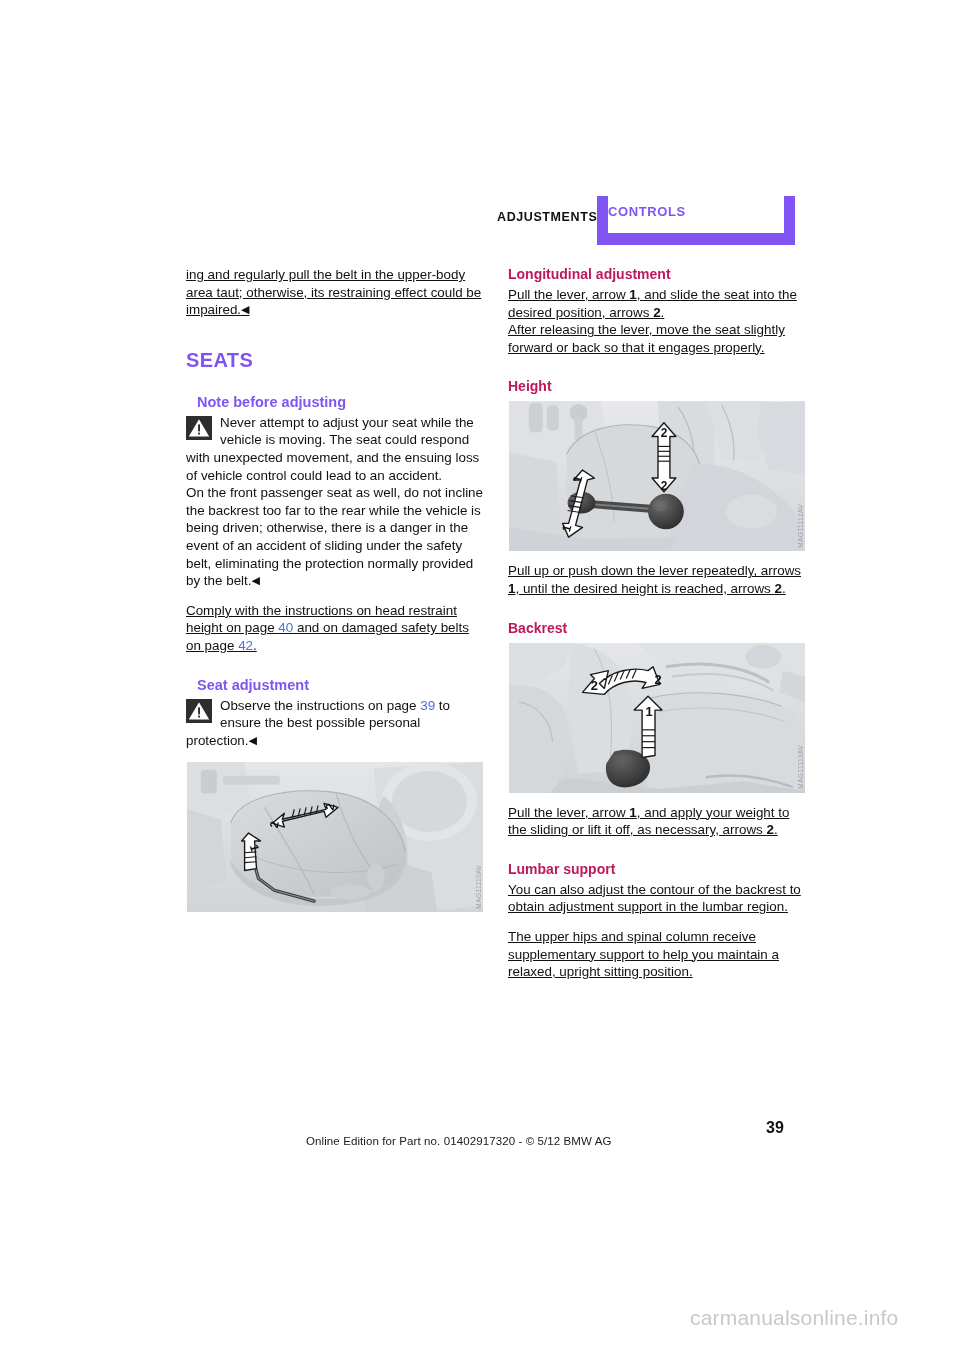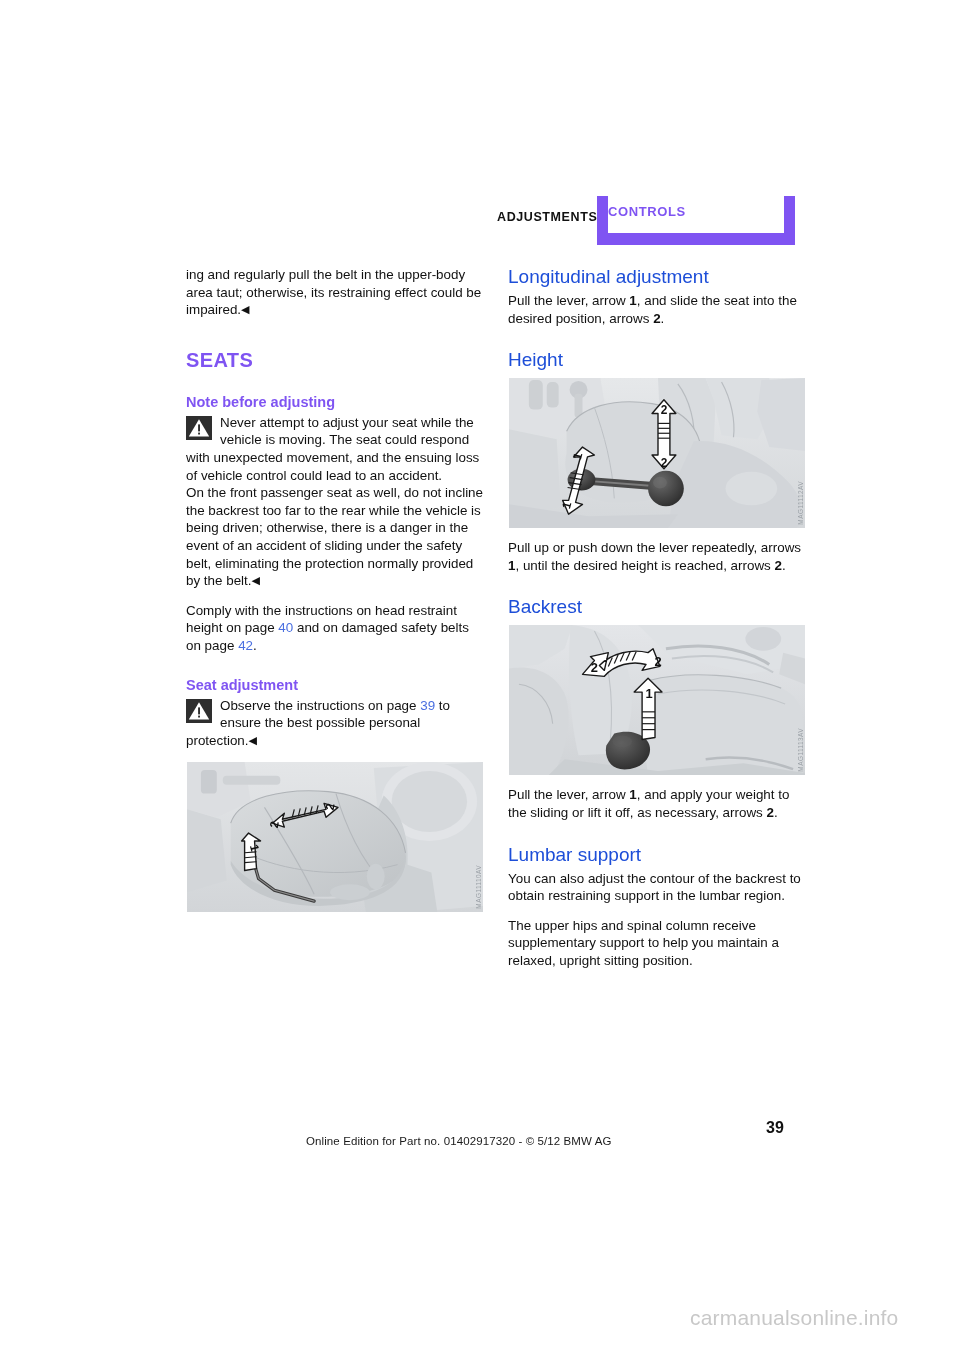--- a/index.html
+++ b/index.html
@@ -76,48 +76,49 @@
     width: 298px;
   }
   .col-left  { left: 186px; }
   .col-right { left: 508px; }
 
   p.body {
     margin: 0 0 12px 0;
     font-size: 13.4px;
     line-height: 17.6px;
     color: #111111;
+    text-decoration: underline;
   }
 
   .pageref { color: #4a6fe0; }
 
   .endmark {
     font-size: 11px;
     vertical-align: 1px;
     letter-spacing: 0;
   }
 
   h1.section {
     margin: 30px 0 0 0;
     font-size: 20px;
     font-weight: bold;
     letter-spacing: 0.4px;
     color: #7f54f2;
   }
   h2.sub-dark {
-    margin: 22px 0 4px 0;
+    margin: 22px 0 4px 11px;
     font-size: 14.5px;
     font-weight: bold;
     color: #7f54f2;
   }
   h2.sub-light {
     margin: 22px 0 4px 0;
-    font-size: 19px;
-    font-weight: normal;
-    color: #1d4ed8;
+    font-size: 14px;
+    font-weight: bold;
+    color: #be185d;
   }
   h2.first { margin-top: 0; }
 
   
   .warn-block {
     font-size: 13.4px;
     line-height: 17.6px;
     color: #111111;
     margin: 0 0 12px 0;
   }
@@ -296,21 +297,21 @@
       </svg>
       <span class="fig-code">MAG11110AV</span>
     </div>
 
   </div>
 
   <div class="col col-right">
 
     <h2 class="sub-light first">Longitudinal adjustment</h2>
 
-    <p class="body"><span>Pull the lever, arrow </span><b>1</b><span>, and slide the seat into the desired position, arrows </span><b>2</b><span>.</span><br></p>
+    <p class="body"><span>Pull the lever, arrow </span><b>1</b><span>, and slide the seat into the desired position, arrows </span><b>2</b><span>.</span><br><span>After releasing the lever, move the seat slightly forward or back so that it engages properly.</span></p>
 
     <h2 class="sub-light">Height</h2>
 
     <div class="figure">
       <svg viewBox="0 0 298 152" preserveAspectRatio="none" aria-hidden="true">
         <defs>
           <linearGradient id="gSeatB" x1="0" y1="0" x2="0" y2="1">
             <stop offset="0" stop-color="#e6e8ea"></stop>
             <stop offset="1" stop-color="#d4d7da"></stop>
           </linearGradient>
@@ -436,21 +437,21 @@
           <text x="141" y="74" font-family="'Liberation Sans',sans-serif" font-size="13" font-weight="bold" fill="#111" text-anchor="middle">1</text>
         </g>
       </svg>
       <span class="fig-code">MAG11113AV</span>
     </div>
 
     <p class="body"><span>Pull the lever, arrow </span><b>1</b><span>, and apply your weight to the sliding or lift it off, as necessary, arrows </span><b>2</b><span>.</span></p>
 
     <h2 class="sub-light">Lumbar support</h2>
 
-    <p class="body">You can also adjust the contour of the backrest to obtain restraining support in the lumbar region.</p>
+    <p class="body">You can also adjust the contour of the backrest to obtain adjustment support in the lumbar region.</p>
 
     <p class="body">The upper hips and spinal column receive supplementary support to help you maintain a relaxed, upright sitting position.</p>
 
   </div>
 
   <div class="footer-line">Online Edition for Part no. 01402917320 - © 5/12 BMW AG</div>
   <div class="folio">39</div>
   <div class="watermark">carmanualsonline.info</div>
 
 </div>

